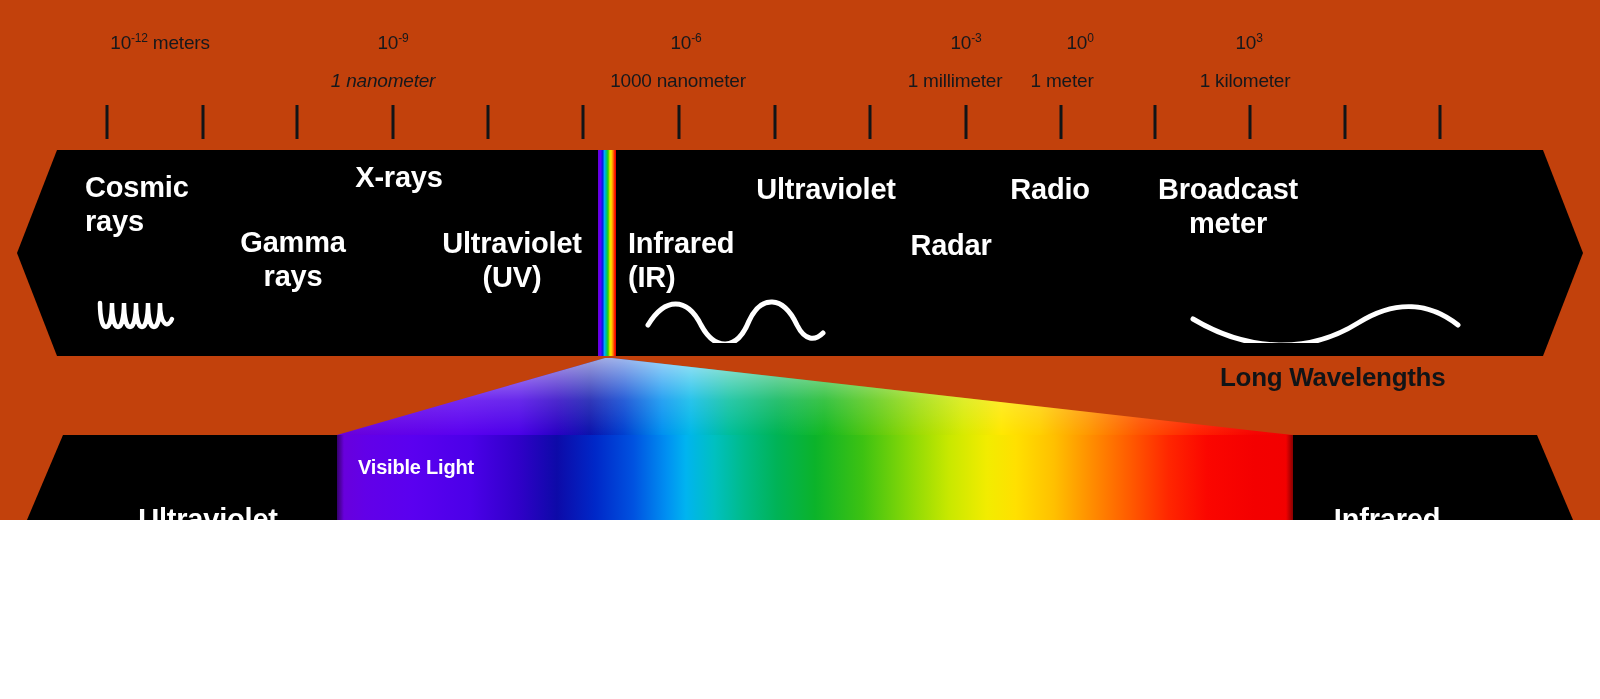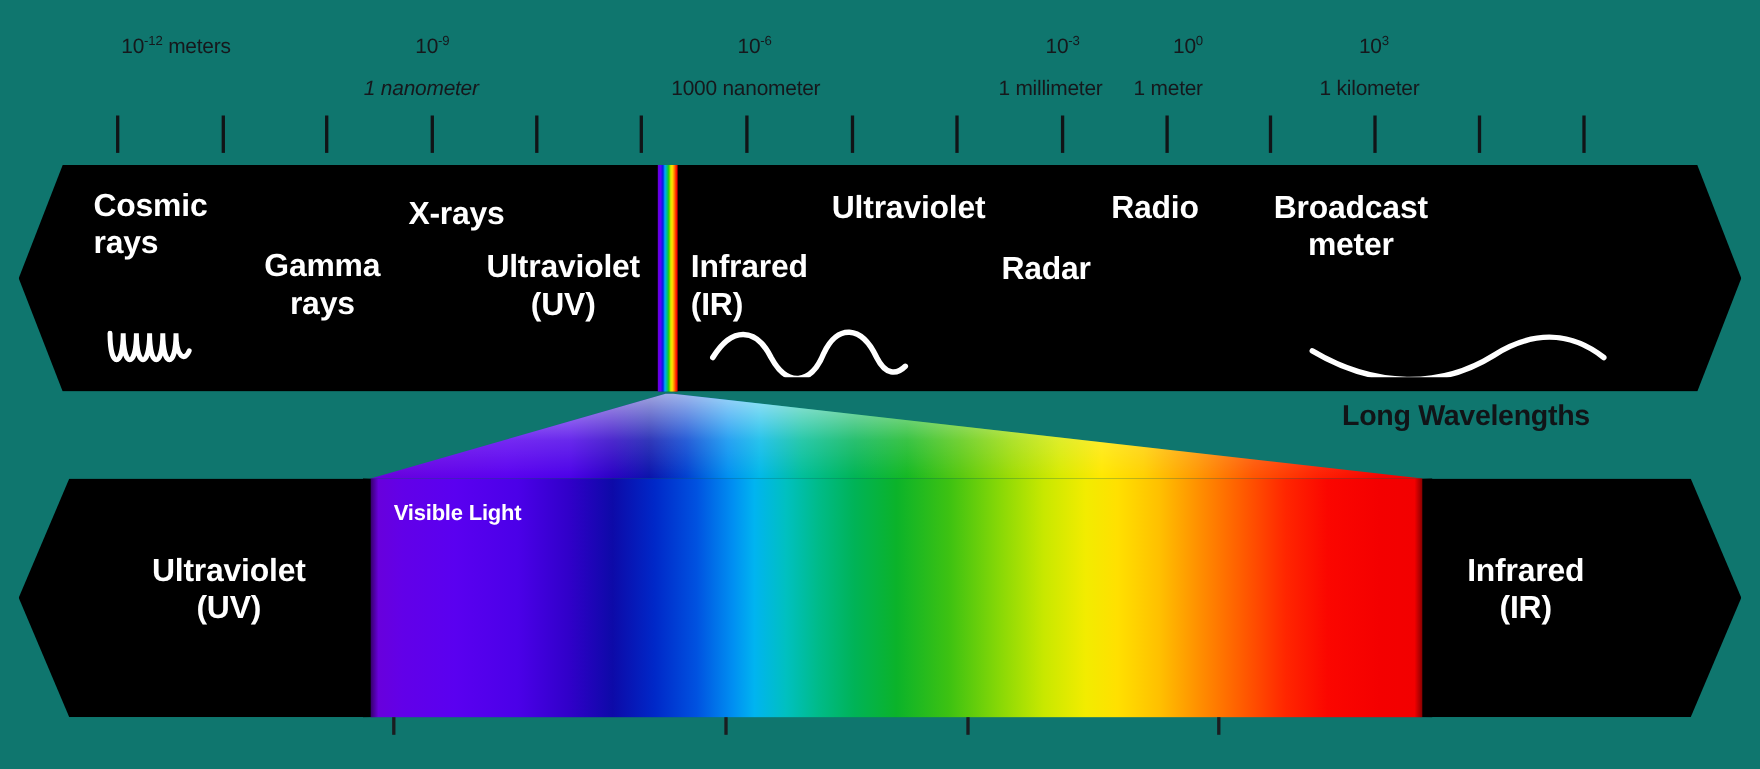--- a/index.html
+++ b/index.html
@@ -3,22 +3,22 @@
 <meta charset="utf-8">
 <style>
   html,body{margin:0;padding:0;background:#ffffff;}
   body{
     font-family:"Liberation Sans","DejaVu Sans",sans-serif;
     -webkit-font-smoothing:antialiased;
   }
   #stage{
     position:relative;
     width:1600px;
-    height:699px;
-    background:#0f766e;
+    height:520px;
+    background:#c2410c;
     overflow:hidden;
   }
 
   
   .exp-label{
     position:absolute;
     font-size:19px;
     font-weight:400;
     color:#16181c;
     white-space:nowrap;
@@ -200,21 +200,21 @@
       </div>
   </div>
 
   <div class="band band-top"></div>
   <div class="sliver"></div>
 
   <div class="bt" style="left:85px;top:170px;">Cosmic
 rays</div>
   <div class="bt ctr" style="left:293px;top:225px;">Gamma
 rays</div>
-  <div class="bt ctr" style="left:399px;top:178px;margin-left:16px;">X-rays</div>
+  <div class="bt ctr" style="left:399px;top:160px;">X-rays</div>
   <div class="bt ctr" style="left:512px;top:226px;">Ultraviolet
 (UV)</div>
   <div class="bt" style="left:628px;top:226px;">Infrared
 (IR)</div>
   <div class="bt ctr" style="left:826px;top:172px;">Ultraviolet</div>
   <div class="bt ctr" style="left:951px;top:228px;">Radar</div>
   <div class="bt ctr" style="left:1050px;top:172px;">Radio</div>
   <div class="bt ctr" style="left:1228px;top:172px;">Broadcast
 meter</div>
 

